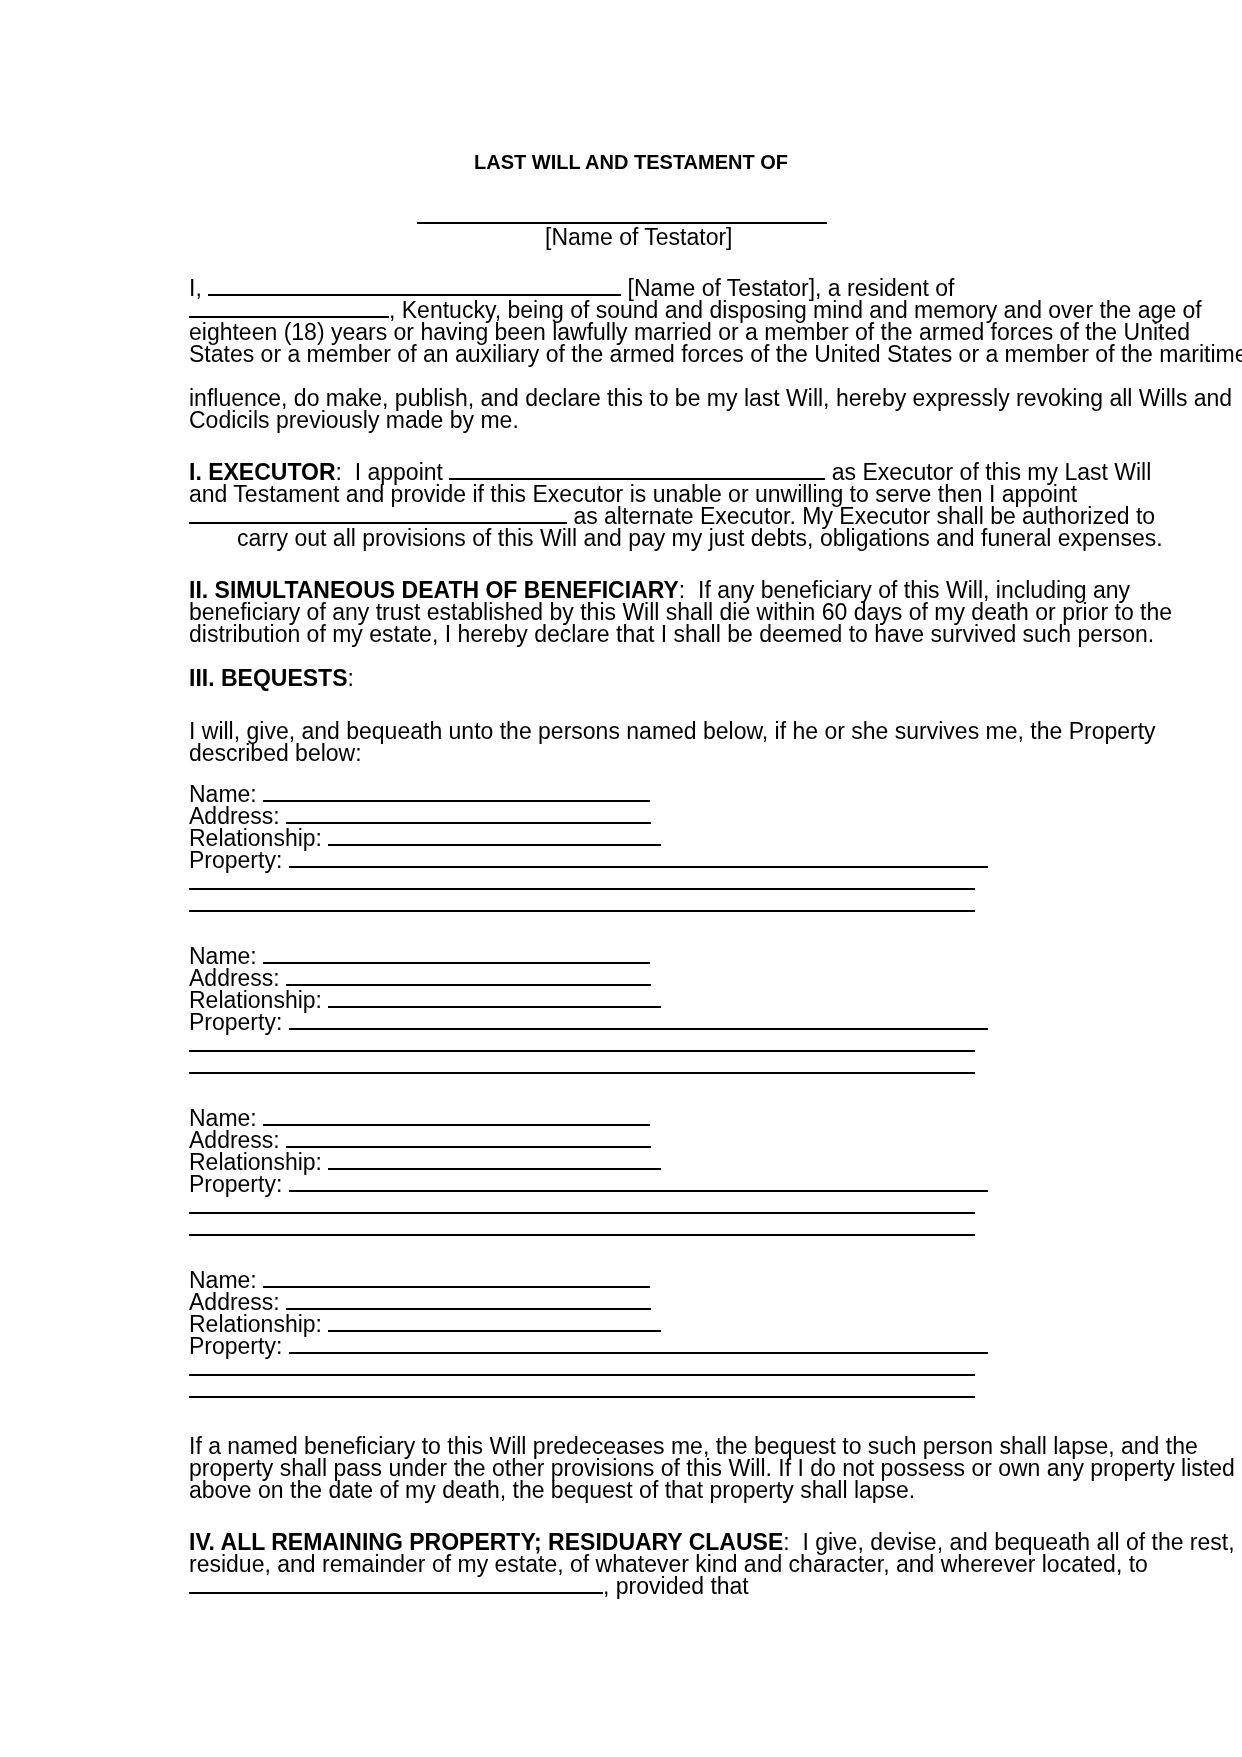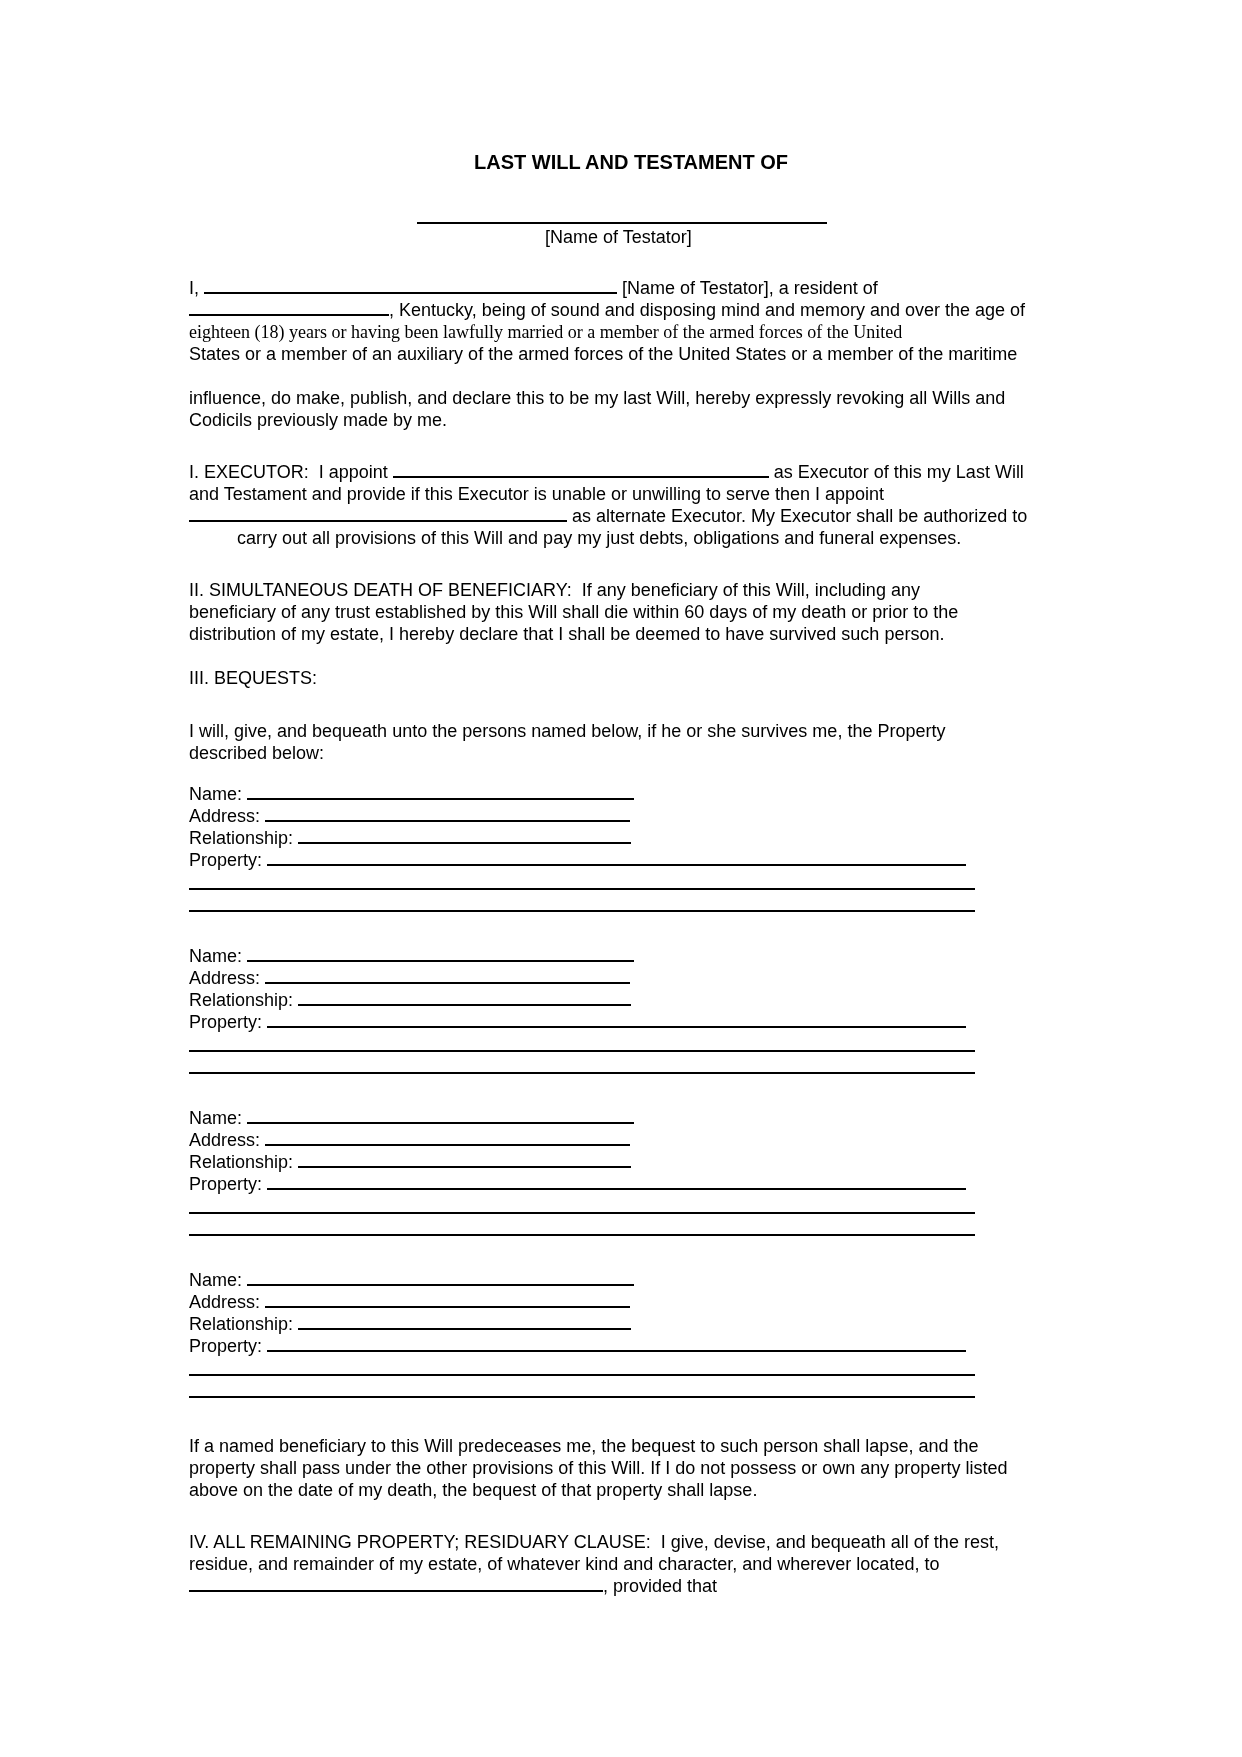--- a/index.html
+++ b/index.html
@@ -1,20 +1,20 @@
 <!DOCTYPE html>
 <html><head>
 <meta charset="utf-8">
 <style>
   html, body { margin: 0; padding: 0; background: #ffffff; }
   body { width: 1242px; height: 1757px; position: relative; overflow: hidden;
          font-family: "Liberation Sans", sans-serif; color: #000; }
   .page { position: absolute; left: 0; top: 0; width: 1242px; height: 1757px; }
-  .abs { position: absolute; white-space: nowrap; font-size: 18px; line-height: 22px; }
-  .bold { font-weight: normal; }
+  .abs { position: absolute; white-space: nowrap; font-size: 23px; line-height: 22px; }
+  .bold { font-weight: bold; }
   .title { font-size: 20px; font-weight: bold; }
   .blank { display: inline-block; border-bottom: 2px solid #000; height: 15px; vertical-align: baseline; }
   .rule { position: absolute; height: 0; border-top: 2px solid #000; }
 </style>
 </head>
 <body>
 
 <div class="page">
 
   <div class="abs title" style="left:474px; top:151px;">LAST WILL AND TESTAMENT OF</div>
@@ -22,21 +22,21 @@
   <div class="abs" style="left:545px; top:226px;">[Name of Testator]</div>
 
   <div class="abs" style="left:189px; top:277px;">
     <span>I,</span>
     <span class="blank" style="width:413px;"></span>
     <span>[Name of Testator], a resident of</span>
   </div>
   <div class="abs" style="left:189px; top:299px;">
     <span class="blank" style="width:200px;"></span><span>, Kentucky, being of sound and disposing mind and memory and over the age of</span>
   </div>
-  <div class="abs" style="left:189px; top:321px;font-family:Liberation Serif, serif;">eighteen (18) years or having been lawfully married or a member of the armed forces of the United</div>
+  <div class="abs" style="left:189px; top:321px;">eighteen (18) years or having been lawfully married or a member of the armed forces of the United</div>
   <div class="abs" style="left:189px; top:343px;">States or a member of an auxiliary of the armed forces of the United States or a member of the maritime</div>
   <div class="abs" style="left:189px; top:387px;">influence, do make, publish, and declare this to be my last Will, hereby expressly revoking all Wills and</div>
   <div class="abs" style="left:189px; top:409px;">Codicils previously made by me.</div>
 
   <div class="abs" style="left:189px; top:461px;">
     <span class="bold">I.  EXECUTOR</span><span>:</span><span style="white-space:pre;">  I appoint</span>
     <span class="blank" style="width:376px;"></span><span style="white-space:pre;"> as Executor of this my Last Will</span>
   </div>
   <div class="abs" style="left:189px; top:483px;">and Testament and provide if this Executor is unable or unwilling to serve then I appoint</div>
   <div class="abs" style="left:189px; top:505px;">

